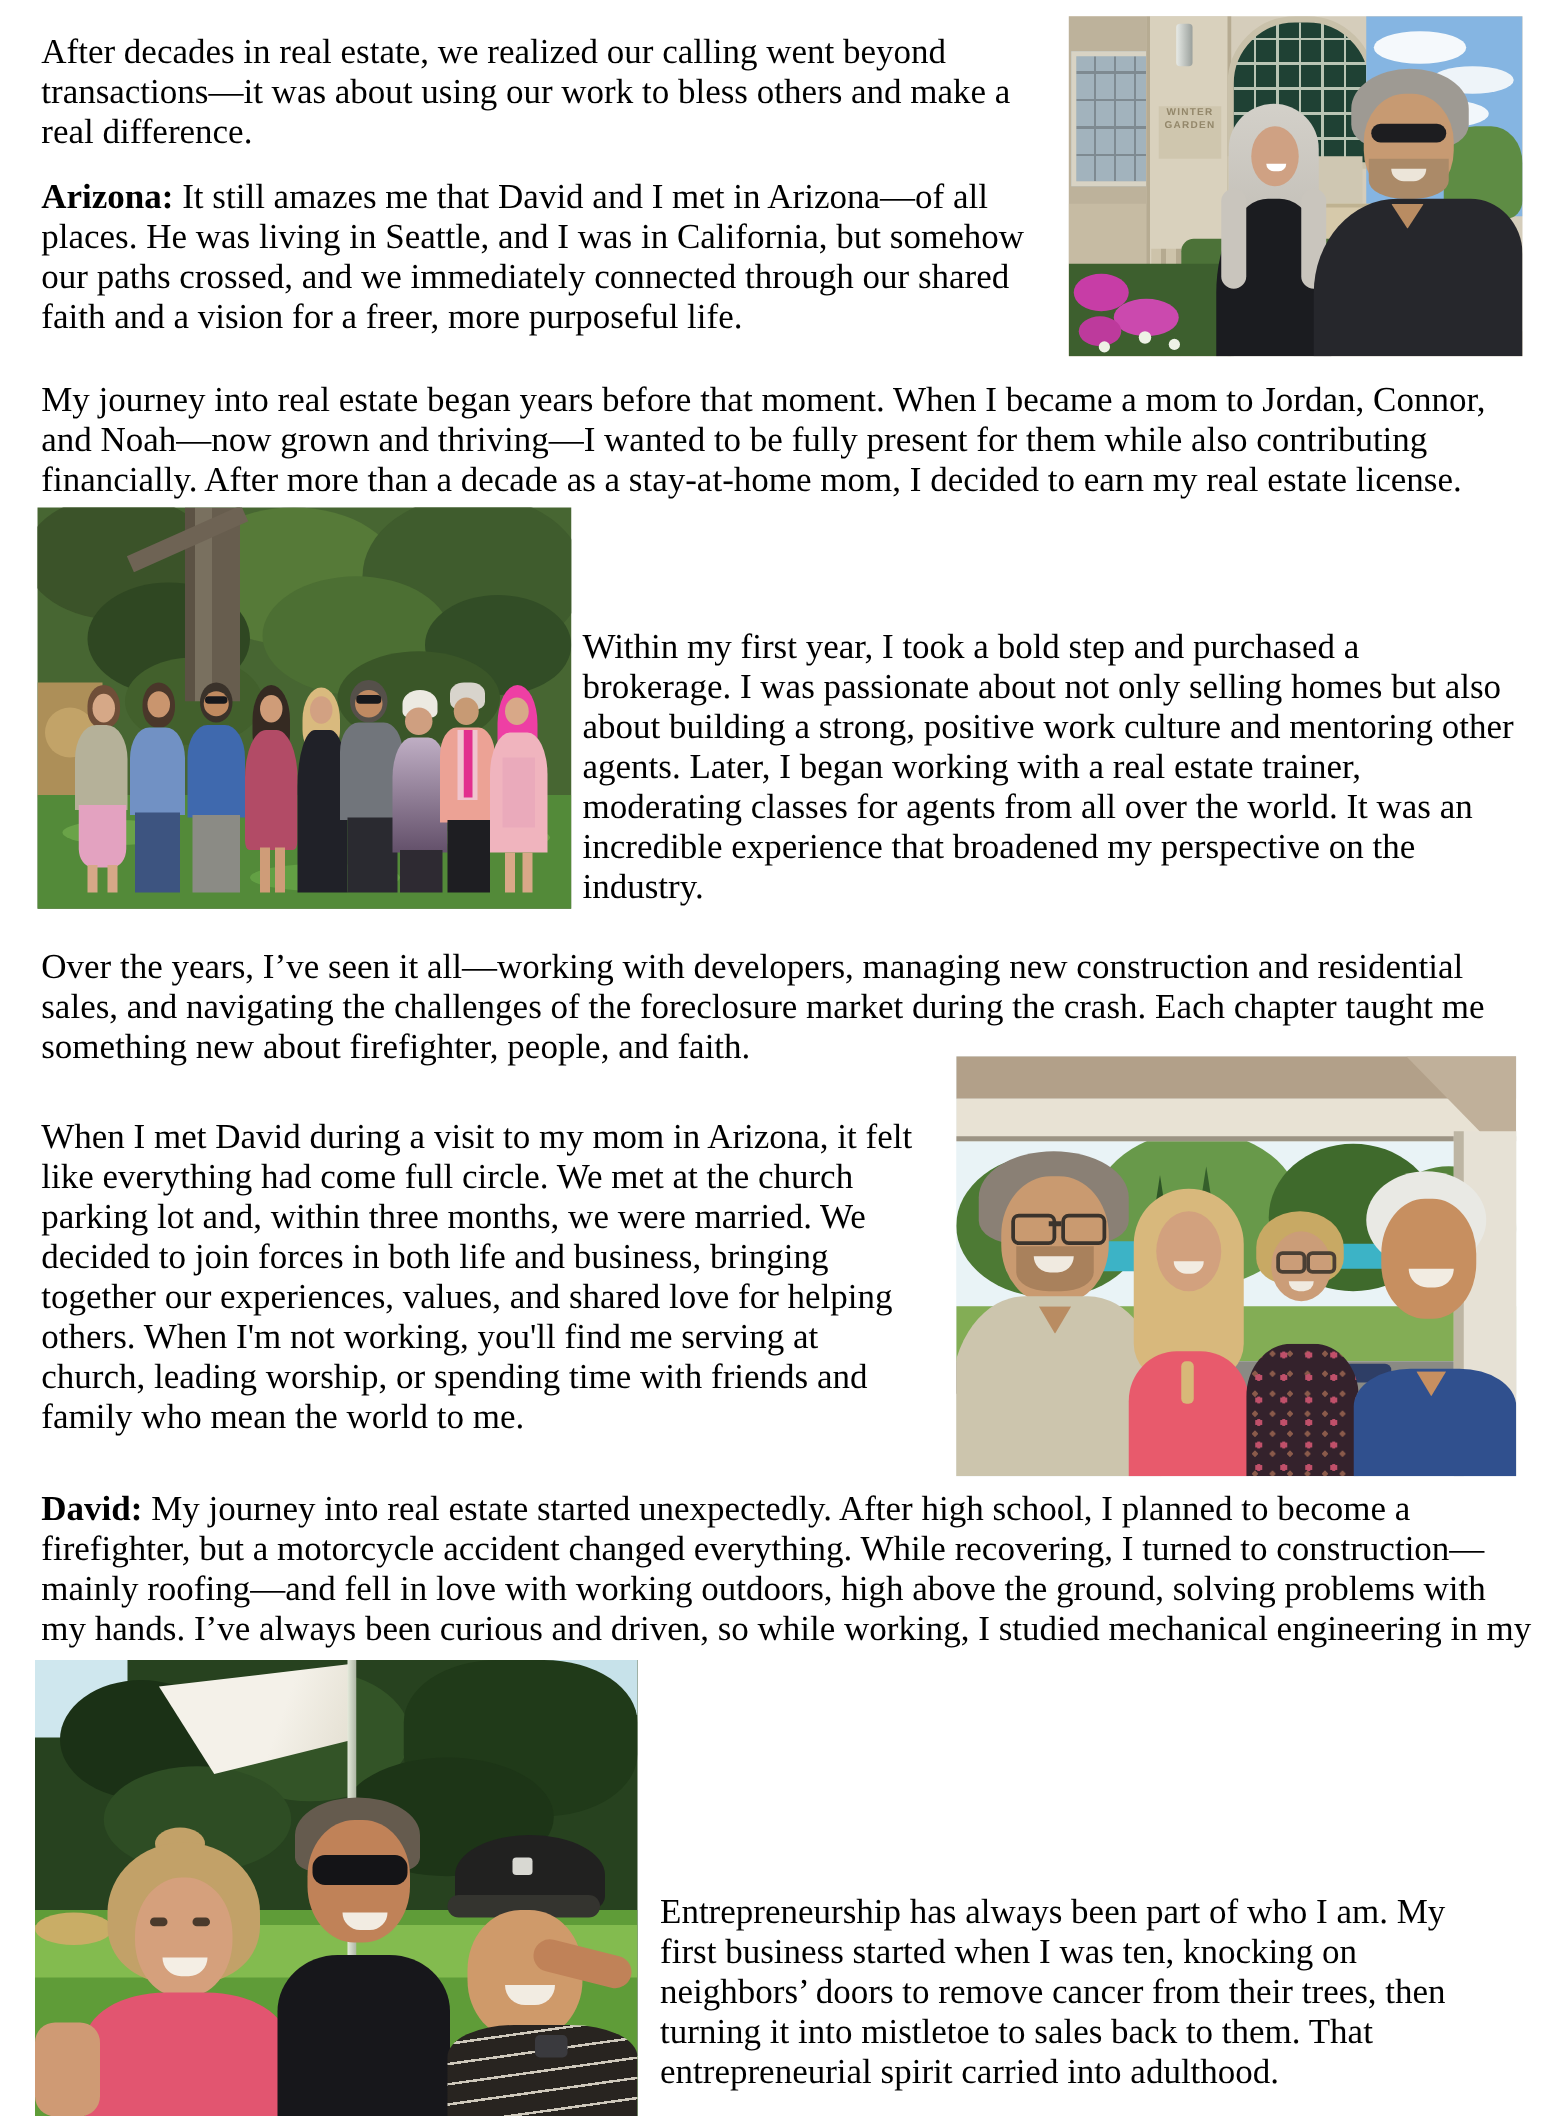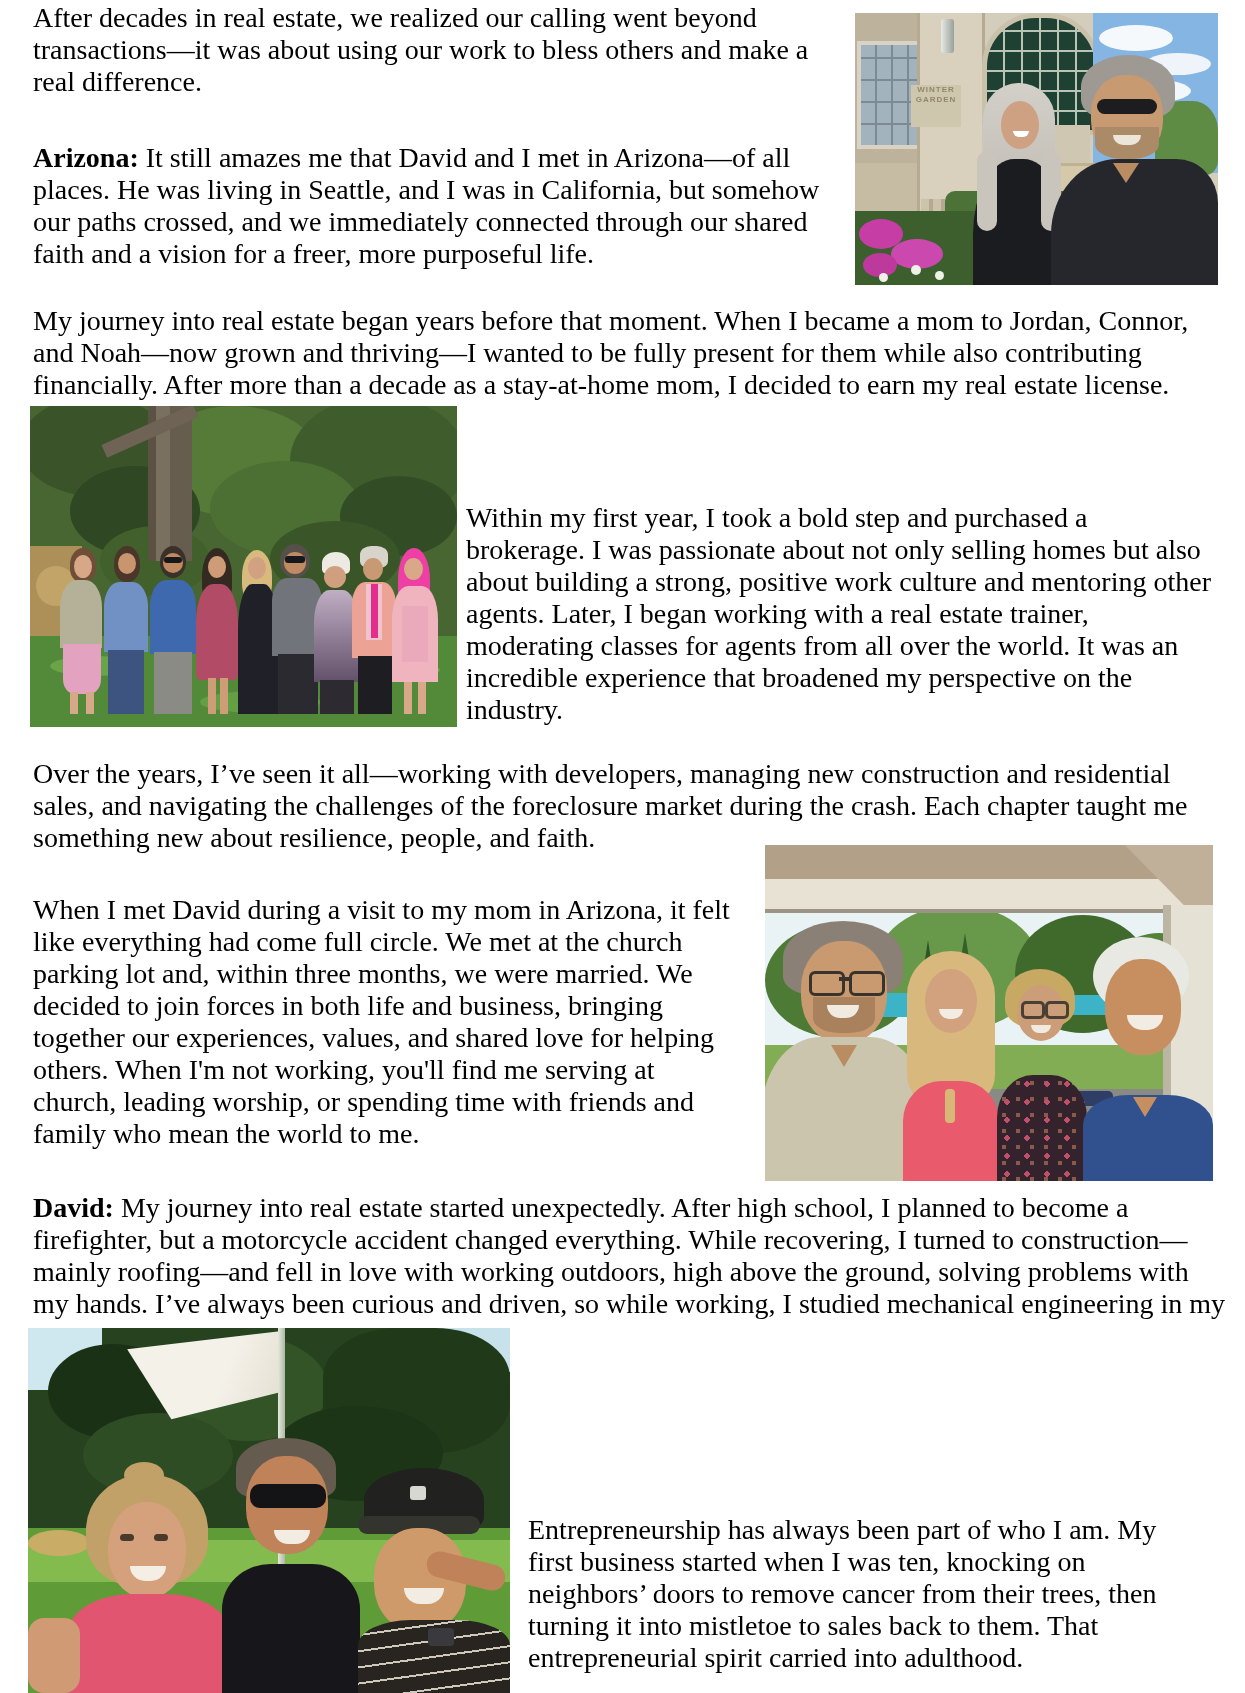--- a/index.html
+++ b/index.html
@@ -10,21 +10,21 @@
   .ph{position:absolute;overflow:hidden;background:#cfcfcf;}
   .el{position:absolute;}
   .sign{font-family:"Liberation Sans",sans-serif;font-weight:bold;font-size:8px;line-height:10px;
         letter-spacing:1px;text-align:center;white-space:pre;color:#93876a;}
 </style>
 </head>
 <body>
 
 <div class="page">
 
-  <div class="para" style="left:33px;top:2px">After decades in real estate, we realized our calling went beyond
+  <div class="para" style="left:33px;top:26px">After decades in real estate, we realized our calling went beyond
 transactions—it was about using our work to bless others and make a
 real difference.</div>
 
   <div class="para" style="left:33px;top:142px"><b>Arizona: </b><span>It still amazes me that David and I met in Arizona—of all
 places. He was living in Seattle, and I was in California, but somehow
 our paths crossed, and we immediately connected through our shared
 faith and a vision for a freer, more purposeful life.</span></div>
 
   <div class="para" style="left:33px;top:305px">My journey into real estate began years before that moment. When I became a mom to Jordan, Connor,
 and Noah—now grown and thriving—I wanted to be fully present for them while also contributing
@@ -34,21 +34,21 @@
   <div class="para" style="left:466px;top:502px">Within my first year, I took a bold step and purchased a
 brokerage. I was passionate about not only selling homes but also
 about building a strong, positive work culture and mentoring other
 agents. Later, I began working with a real estate trainer,
 moderating classes for agents from all over the world. It was an
 incredible experience that broadened my perspective on the
 industry.</div>
 
   <div class="para" style="left:33px;top:758px">Over the years, I’ve seen it all—working with developers, managing new construction and residential
 sales, and navigating the challenges of the foreclosure market during the crash. Each chapter taught me
-something new about resilience, people, and faith.</div>
+something new about firefighter, people, and faith.</div>
 
   <div class="para" style="left:33px;top:894px">When I met David during a visit to my mom in Arizona, it felt
 like everything had come full circle. We met at the church
 parking lot and, within three months, we were married. We
 decided to join forces in both life and business, bringing
 together our experiences, values, and shared love for helping
 others. When I'm not working, you'll find me serving at
 church, leading worship, or spending time with friends and
 family who mean the world to me.</div>
 
@@ -63,21 +63,21 @@
 neighbors’ doors to remove cancer from their trees, then
 turning it into mistletoe to sales back to them. That
 entrepreneurial spirit carried into adulthood.</div>
 
   <div class="ph" style="left:855px;top:13px;width:363px;height:272px;background:#d5cdbb">
     <div class="el" style="left:0;top:0;width:62px;height:272px;background:#bdb29b"></div>
     <div class="el" style="left:2px;top:28px;width:56px;height:100px;background:#a2b3bd;border:4px solid #d8d3c4;background-image:repeating-linear-gradient(90deg,transparent 0 14px,#7e8a91 14px 16px),repeating-linear-gradient(0deg,transparent 0 20px,#7e8a91 20px 22px)"></div>
     <div class="el" style="left:0;top:150px;width:62px;height:122px;background:#c6bba3"></div>
     <div class="el" style="left:62px;top:0;width:62px;height:272px;background:#d9d1bd;border-left:3px solid #b6ab92;border-right:3px solid #b6ab92"></div>
     <div class="el" style="left:86px;top:6px;width:13px;height:34px;background:linear-gradient(90deg,#e7eae6,#9aa09c);border-radius:3px"></div>
-    <div class="el sign" style="left:56px;top:72px;width:50px;height:42px;background:#cfc6ae">WINTER
+    <div class="el sign" style="left:72px;top:72px;width:50px;height:42px;background:#cfc6ae">WINTER
 GARDEN</div>
     <div class="el" style="left:66px;top:186px;width:54px;height:86px;background:repeating-linear-gradient(90deg,#cdc3aa 0 8px,#b5aa90 8px 12px)"></div>
     <div class="el" style="left:127px;top:0;width:108px;height:112px;background:#1f4134;border:5px solid #c9c1aa;border-radius:54px 54px 0 0;background-image:repeating-linear-gradient(90deg,transparent 0 16px,#b9c4b4 16px 18px),repeating-linear-gradient(0deg,transparent 0 18px,#b9c4b4 18px 20px)"></div>
     <div class="el" style="left:127px;top:112px;width:108px;height:60px;background:#cfc7b2"></div>
     <div class="el" style="left:238px;top:0;width:125px;height:160px;background:#85b5e2"></div>
     <div class="el" style="left:244px;top:12px;width:74px;height:26px;background:#f5f9fc;border-radius:50%"></div>
     <div class="el" style="left:290px;top:40px;width:66px;height:22px;background:#eef4f9;border-radius:50%"></div>
     <div class="el" style="left:252px;top:66px;width:84px;height:24px;background:#f2f7fb;border-radius:50%"></div>
     <div class="el" style="left:300px;top:88px;width:63px;height:74px;background:#5e8c44;border-radius:40% 40% 20% 20%"></div>
     <div class="el" style="left:124px;top:150px;width:120px;height:34px;background:#d6c9aa;border-top:3px solid #bfb291"></div>

